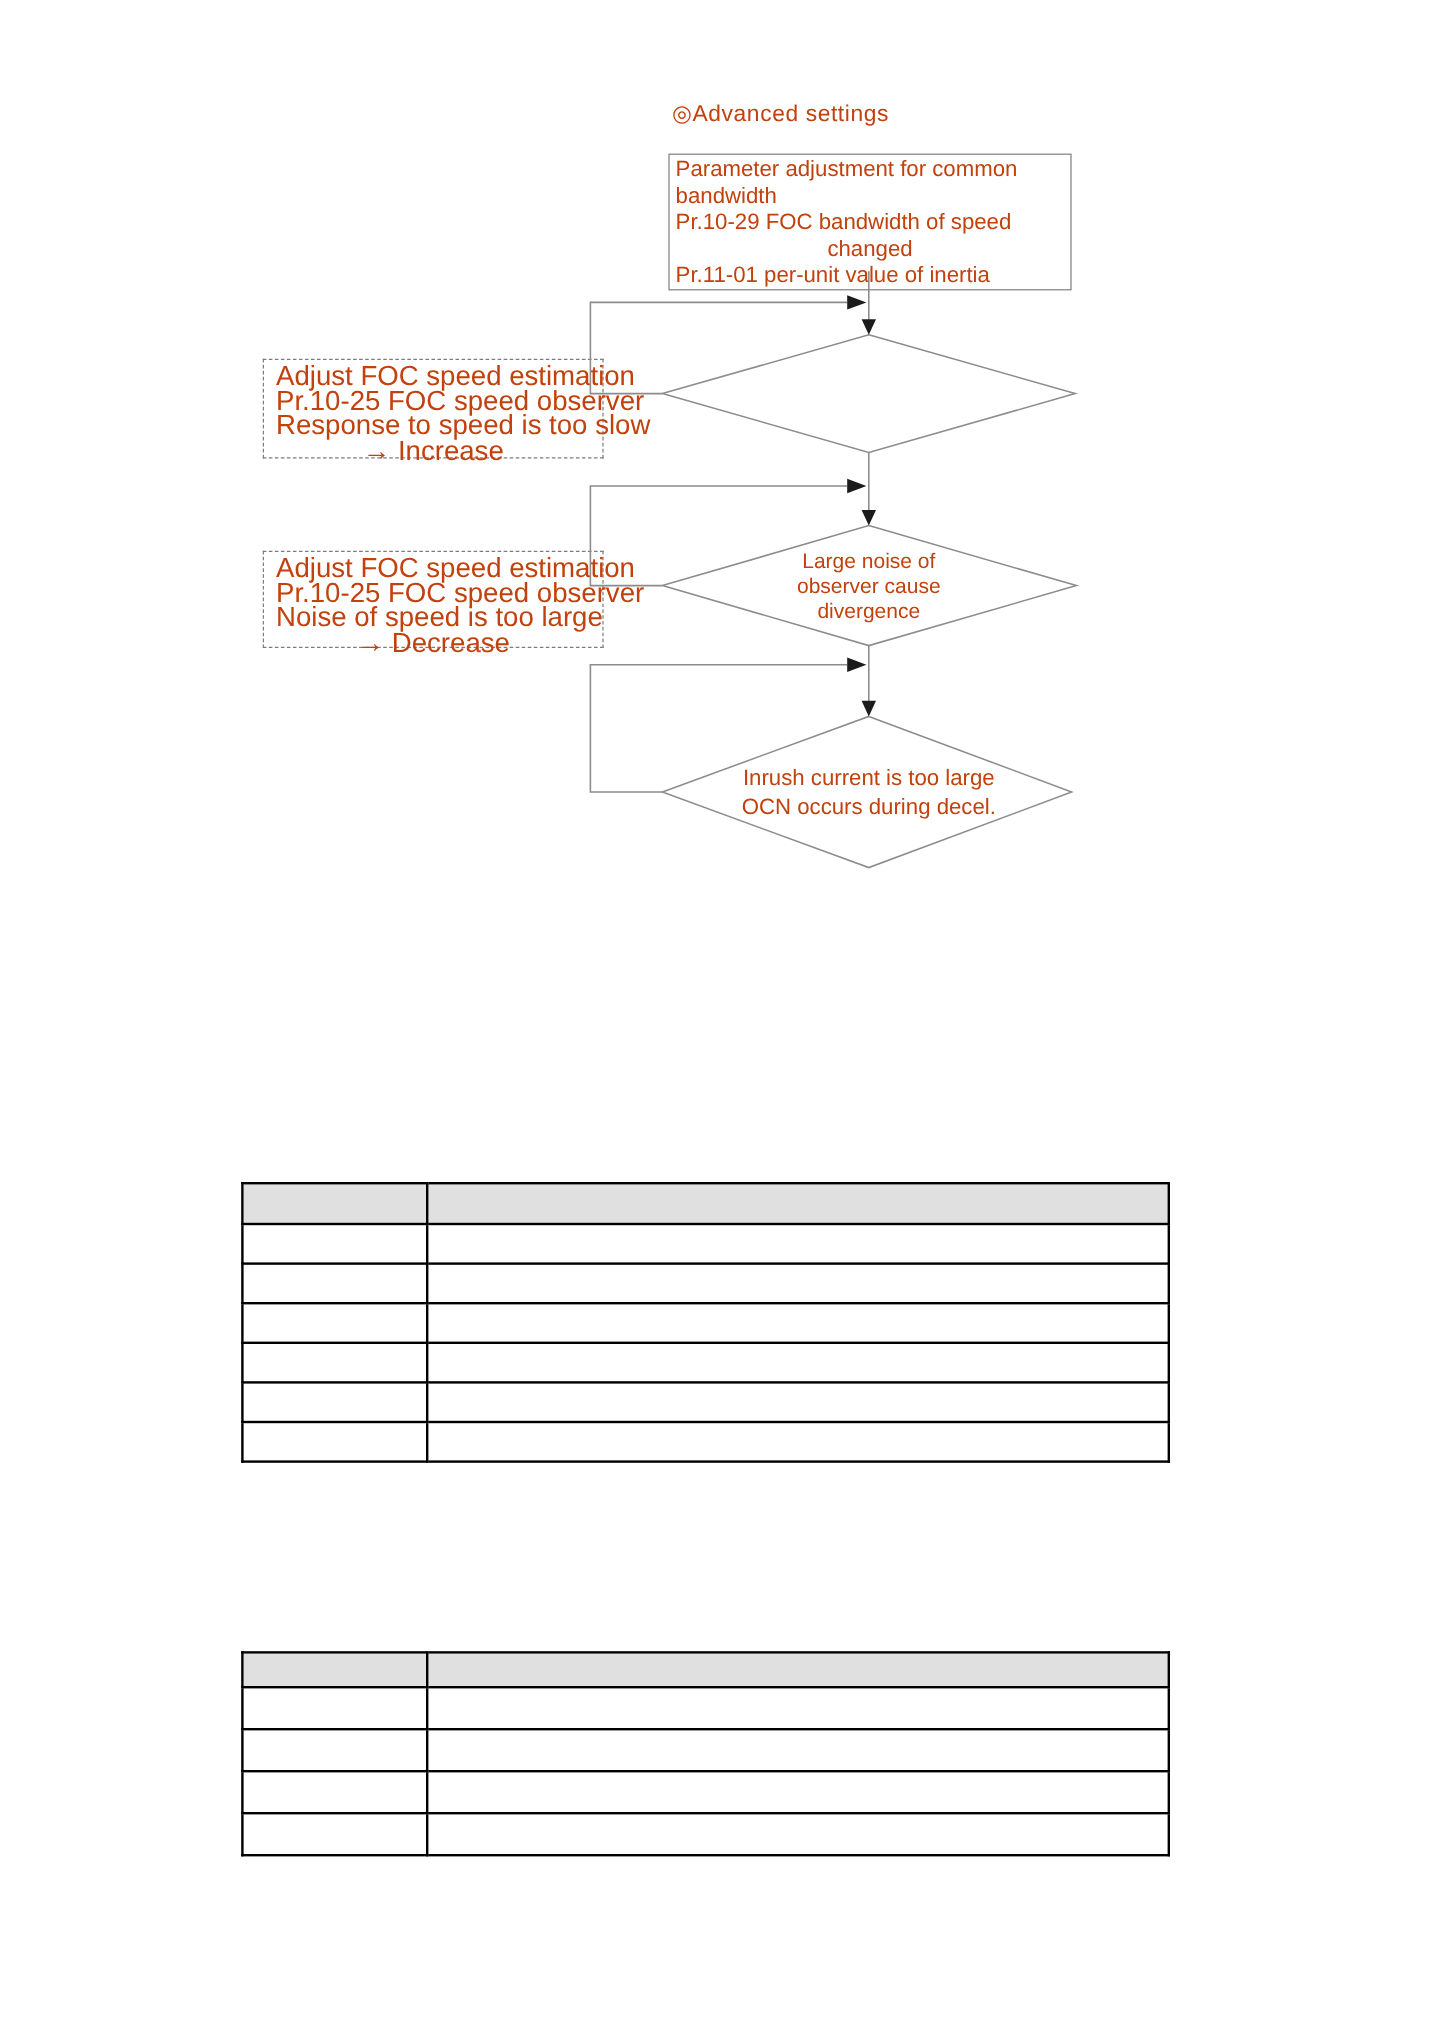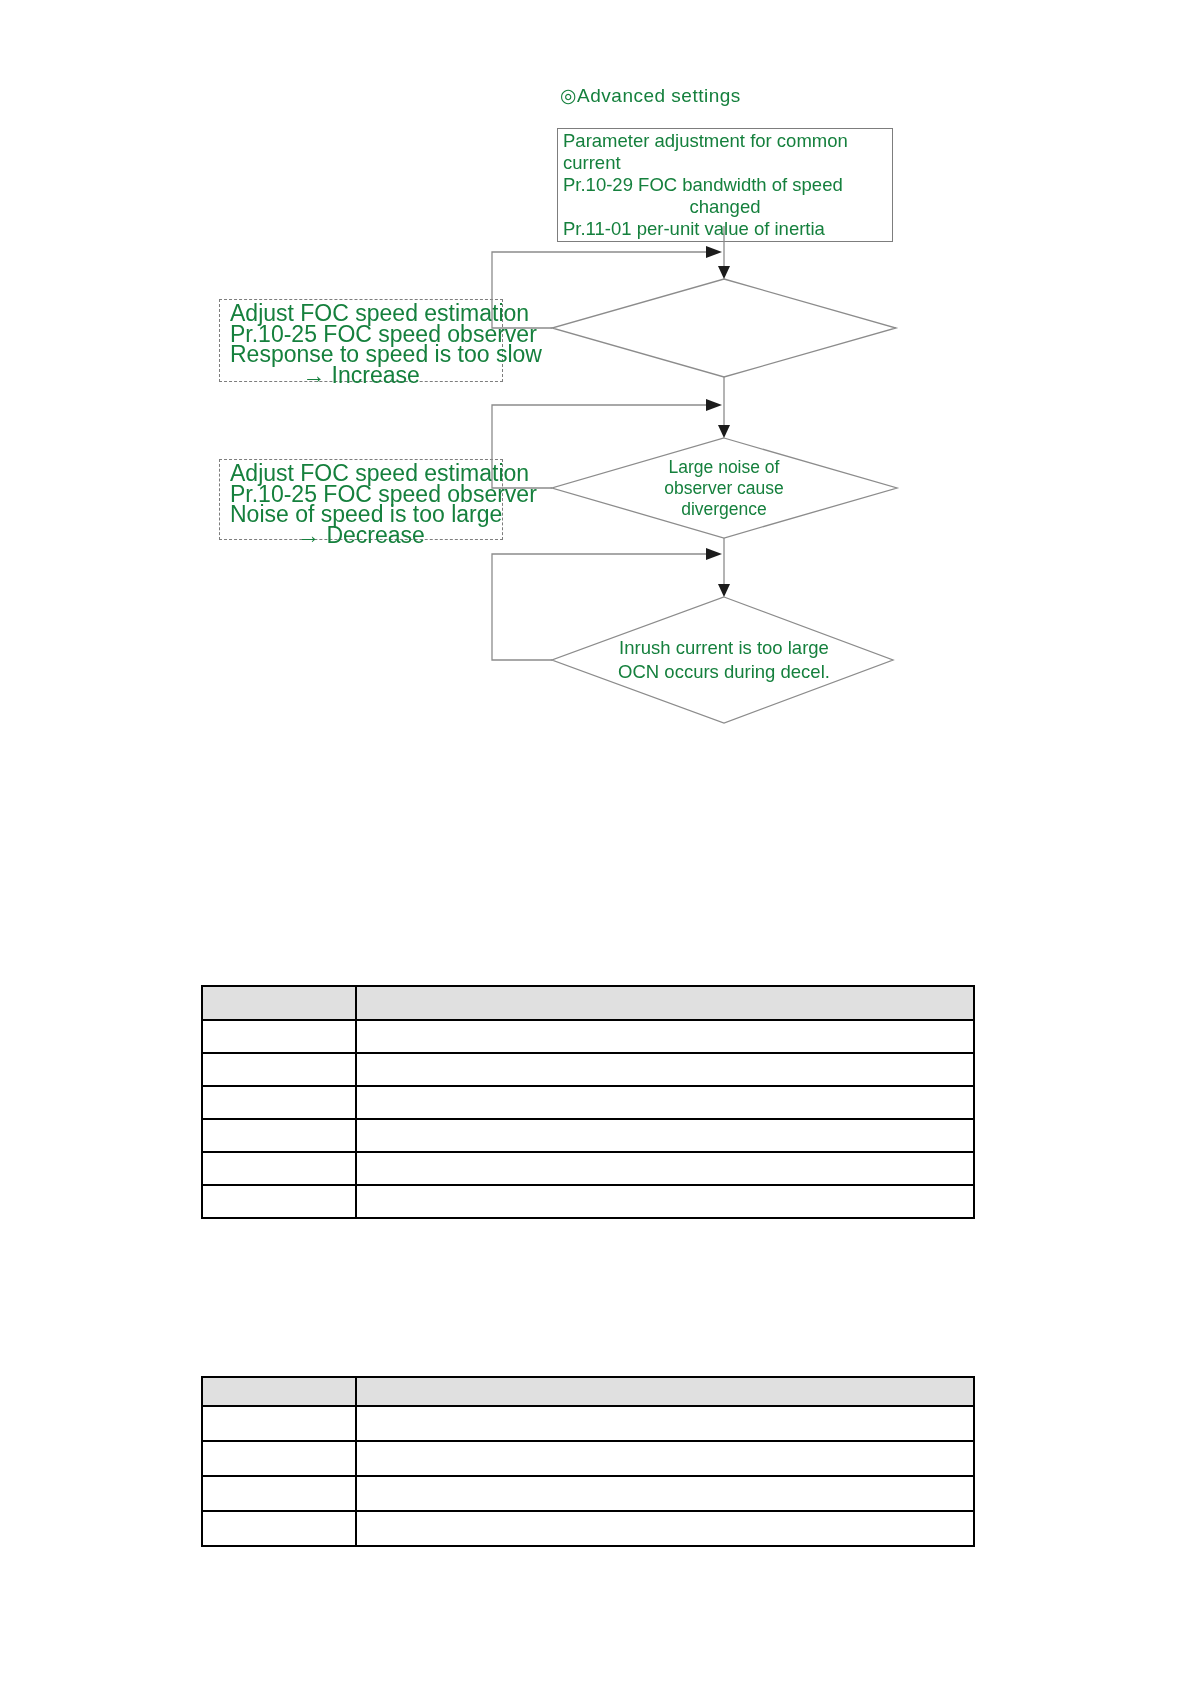--- a/index.html
+++ b/index.html
@@ -1,21 +1,21 @@
 <!DOCTYPE html>
 <html><head>
 <meta charset="utf-8">
 <style>
   html,body{margin:0;padding:0;background:#ffffff;}
   #page{
     position:relative;
     width:1062px;height:1684px;
     background:#ffffff;
     font-family:"Liberation Sans","DejaVu Sans",sans-serif;
-    color:#15803d;
+    color:#c2410c;
     overflow:hidden;
     padding-left:16px;
   }
   .abs{position:absolute;}
   #fc-title{
     left:560px;top:84px;
     font-size:19px;letter-spacing:0.5px;
     white-space:pre;
   }
   #top-box{
@@ -78,21 +78,21 @@
 </style>
 </head>
 <body>
 
 <div id="page">
 
   <div class="abs" id="fc-title">◎Advanced settings</div>
 
   <div class="abs" id="top-box">
     <div class="bline">Parameter adjustment for common</div>
-    <div class="bline">current</div>
+    <div class="bline">bandwidth</div>
     <div class="bline">Pr.10-29 FOC bandwidth of speed</div>
     <div class="bline center">changed</div>
     <div class="bline">Pr.11-01 per-unit value of inertia</div>
   </div>
 
   <svg class="abs" id="fc-svg" width="1191" height="780" viewBox="0 0 1191 780">
     <g stroke="#8c8c8c" stroke-width="1.3" fill="none">
 
       <line x1="724" y1="226" x2="724" y2="268"></line>
       <line x1="724" y1="377" x2="724" y2="427"></line>

